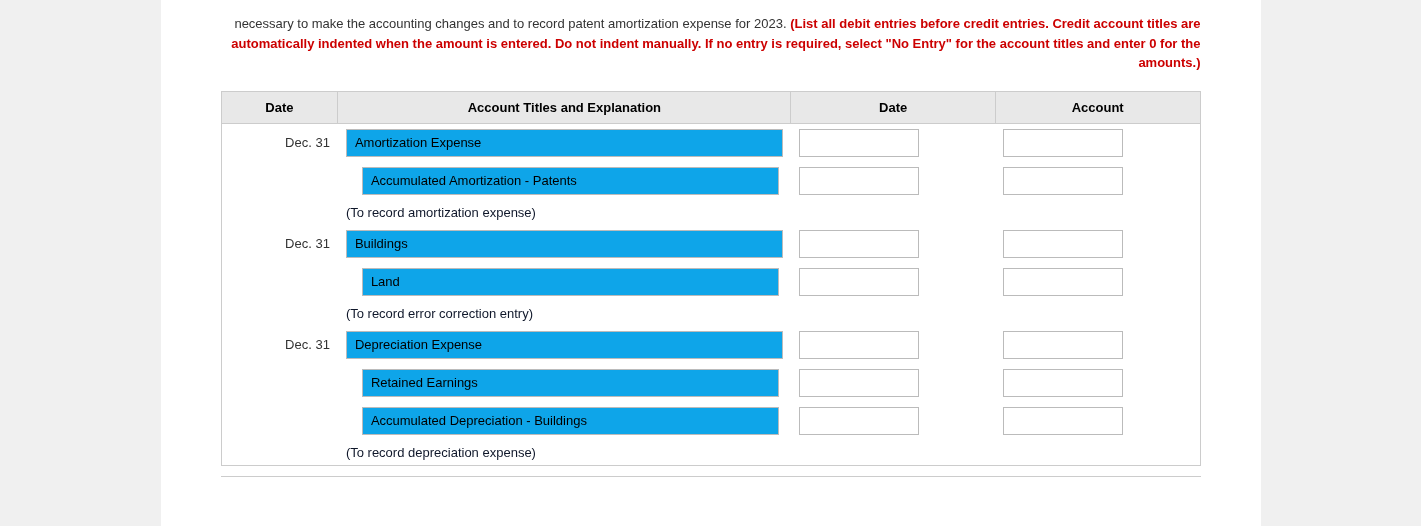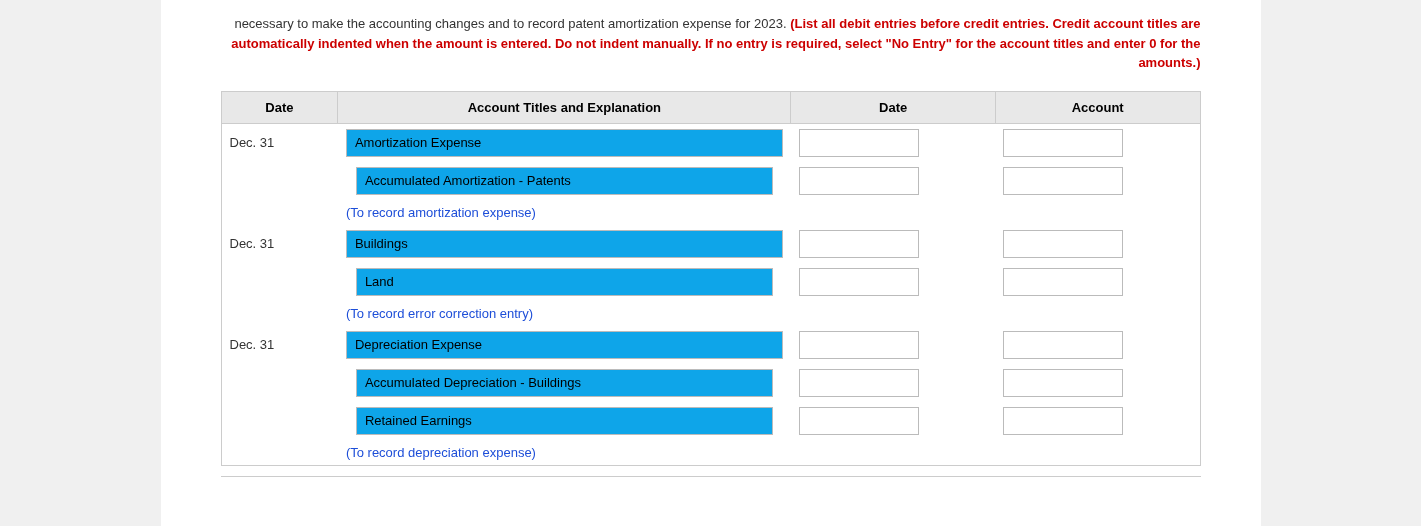--- a/index.html
+++ b/index.html
@@ -51,47 +51,47 @@
     .journal-table thead th.date-col {
       width: 80px;
     }
     .journal-table tbody tr td {
       padding: 5px 8px;
       border: none;
       vertical-align: middle;
     }
     .date-cell {
       width: 80px;
-      text-align: left;
+      text-align: right;
       padding-right: 12px;
       color: #333;
       vertical-align: middle;
     }
     .account-cell {
       width: 310px;
     }
     .amount-cell {
       width: 140px;
     }
     .note-cell {
-      color: #1d4ed8;
+      color: #0f172a;
       font-size: 13px;
       padding-left: 10px;
     }
     .account-input {
       width: 100%;
       height: 28px;
       border: 1px solid #bbb;
       padding: 3px 8px;
       font-size: 13px;
       background: #0ea5e9;
       outline: none;
     }
     .account-input.indented {
-      margin-left: 10px;
+      margin-left: 16px;
       width: calc(100% - 20px);
     }
     .amount-input {
       width: 120px;
       height: 28px;
       border: 1px solid #bbb;
       padding: 3px 6px;
       font-size: 13px;
       background: #fff;
       outline: none;
@@ -191,33 +191,33 @@
         <td class="amount-cell">
           <input class="amount-input" type="text" value="" style="">
         </td>
         <td class="amount-cell">
           <input class="amount-input" type="text" value="" style="">
         </td>
       </tr>
       <tr>
         <td class="date-cell"></td>
         <td class="account-cell">
+          <input class="account-input indented" type="text" value="Retained Earnings" style="">
+        </td>
+        <td class="amount-cell">
+          <input class="amount-input" type="text" value="" style="">
+        </td>
+        <td class="amount-cell">
+          <input class="amount-input" type="text" value="" style="">
+        </td>
+      </tr>
+      <tr>
+        <td class="date-cell"></td>
+        <td class="account-cell">
           <input class="account-input indented" type="text" value="Accumulated Depreciation - Buildings" style="">
-        </td>
-        <td class="amount-cell">
-          <input class="amount-input" type="text" value="" style="">
-        </td>
-        <td class="amount-cell">
-          <input class="amount-input" type="text" value="" style="">
-        </td>
-      </tr>
-      <tr>
-        <td class="date-cell"></td>
-        <td class="account-cell">
-          <input class="account-input indented" type="text" value="Retained Earnings" style="">
         </td>
         <td class="amount-cell">
           <input class="amount-input" type="text" value="" style="">
         </td>
         <td class="amount-cell">
           <input class="amount-input" type="text" value="" style="">
         </td>
       </tr>
       <tr class="note-row">
         <td></td>

